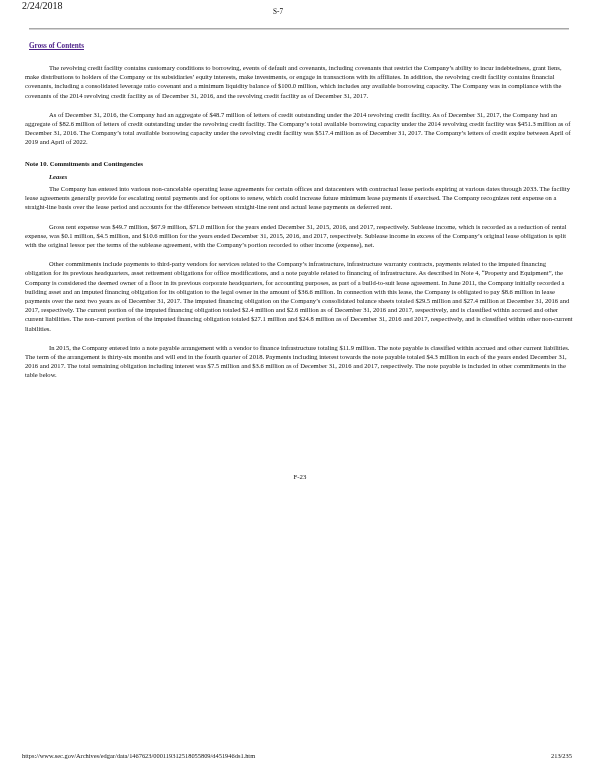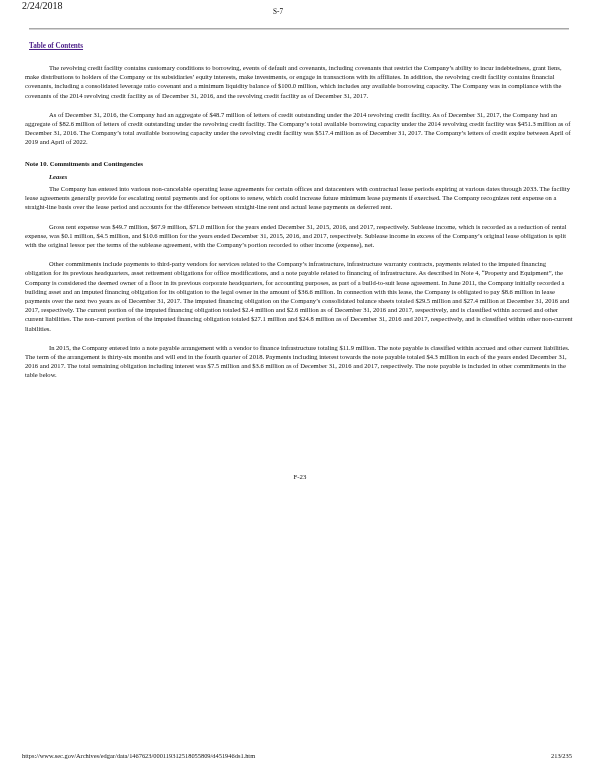--- a/index.html
+++ b/index.html
@@ -20,21 +20,21 @@
   .ftr-url { position: absolute; left: 22px; top: 752px; font-size: 6.4px; }
   .ftr-page { position: absolute; left: 551px; top: 752px; font-size: 6.4px; }
 </style>
 </head>
 <body>
 
 <div class="hdr-date">2/24/2018</div>
 <div class="hdr-title">S-7</div>
 <div class="hdr-rule"></div>
 
-<a class="toc">Table of Contents</a>
+<a class="toc">Gross of Contents</a>
 
 <div class="content">
   <p>The revolving credit facility contains customary conditions to borrowing, events of default and covenants, including covenants that restrict the Company’s ability to incur indebtedness, grant liens, make distributions to holders of the Company or its subsidiaries’ equity interests, make investments, or engage in transactions with its affiliates. In addition, the revolving credit facility contains financial covenants, including a consolidated leverage ratio covenant and a minimum liquidity balance of $100.0 million, which includes any available borrowing capacity. The Company was in compliance with the covenants of the 2014 revolving credit facility as of December 31, 2016, and the revolving credit facility as of December 31, 2017.</p>
   <p style="margin-bottom:12px;">As of December 31, 2016, the Company had an aggregate of $48.7 million of letters of credit outstanding under the 2014 revolving credit facility. As of December 31, 2017, the Company had an aggregate of $82.6 million of letters of credit outstanding under the revolving credit facility. The Company’s total available borrowing capacity under the 2014 revolving credit facility was $451.3 million as of December 31, 2016. The Company’s total available borrowing capacity under the revolving credit facility was $517.4 million as of December 31, 2017. The Company’s letters of credit expire between April of 2019 and April of 2022.</p>
 
   <div class="note-head">Note 10. Commitments and Contingencies</div>
   <div class="sub-head">Leases</div>
 
   <p>The Company has entered into various non-cancelable operating lease agreements for certain offices and datacenters with contractual lease periods expiring at various dates through 2033. The facility lease agreements generally provide for escalating rental payments and for options to renew, which could increase future minimum lease payments if exercised. The Company recognizes rent expense on a straight-line basis over the lease period and accounts for the difference between straight-line rent and actual lease payments as deferred rent.</p>
   <p>Gross rent expense was $49.7 million, $67.9 million, $71.0 million for the years ended December 31, 2015, 2016, and 2017, respectively. Sublease income, which is recorded as a reduction of rental expense, was $0.1 million, $4.5 million, and $10.6 million for the years ended December 31, 2015, 2016, and 2017, respectively. Sublease income in excess of the Company’s original lease obligation is split with the original lessor per the terms of the sublease agreement, with the Company’s portion recorded to other income (expense), net.</p>

